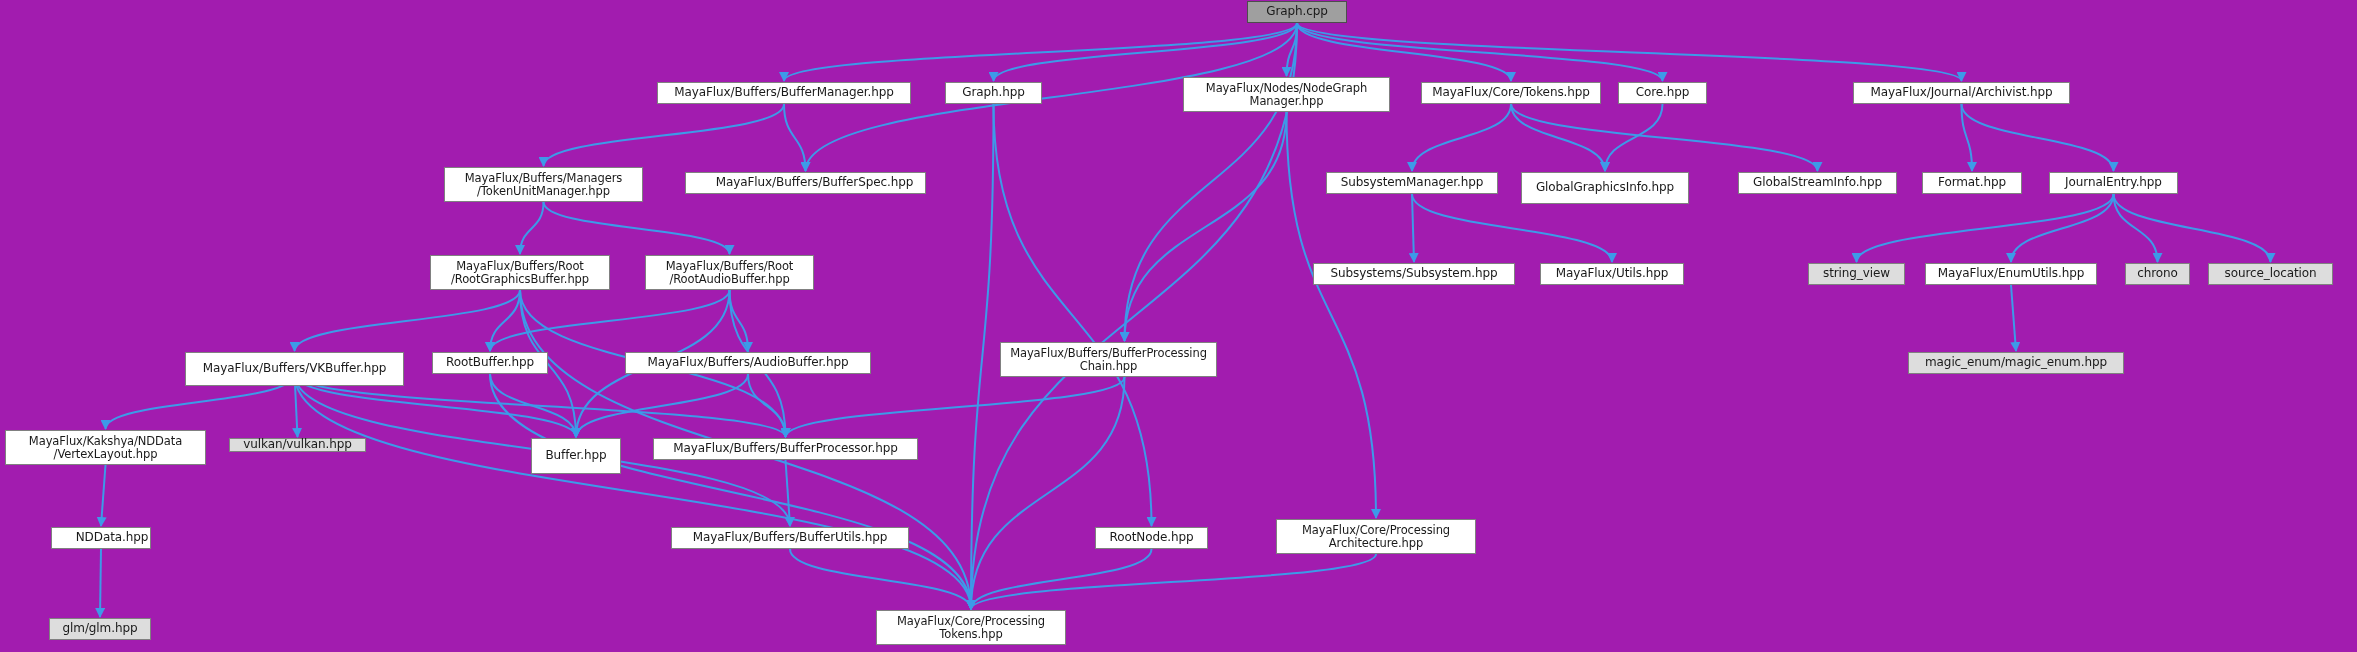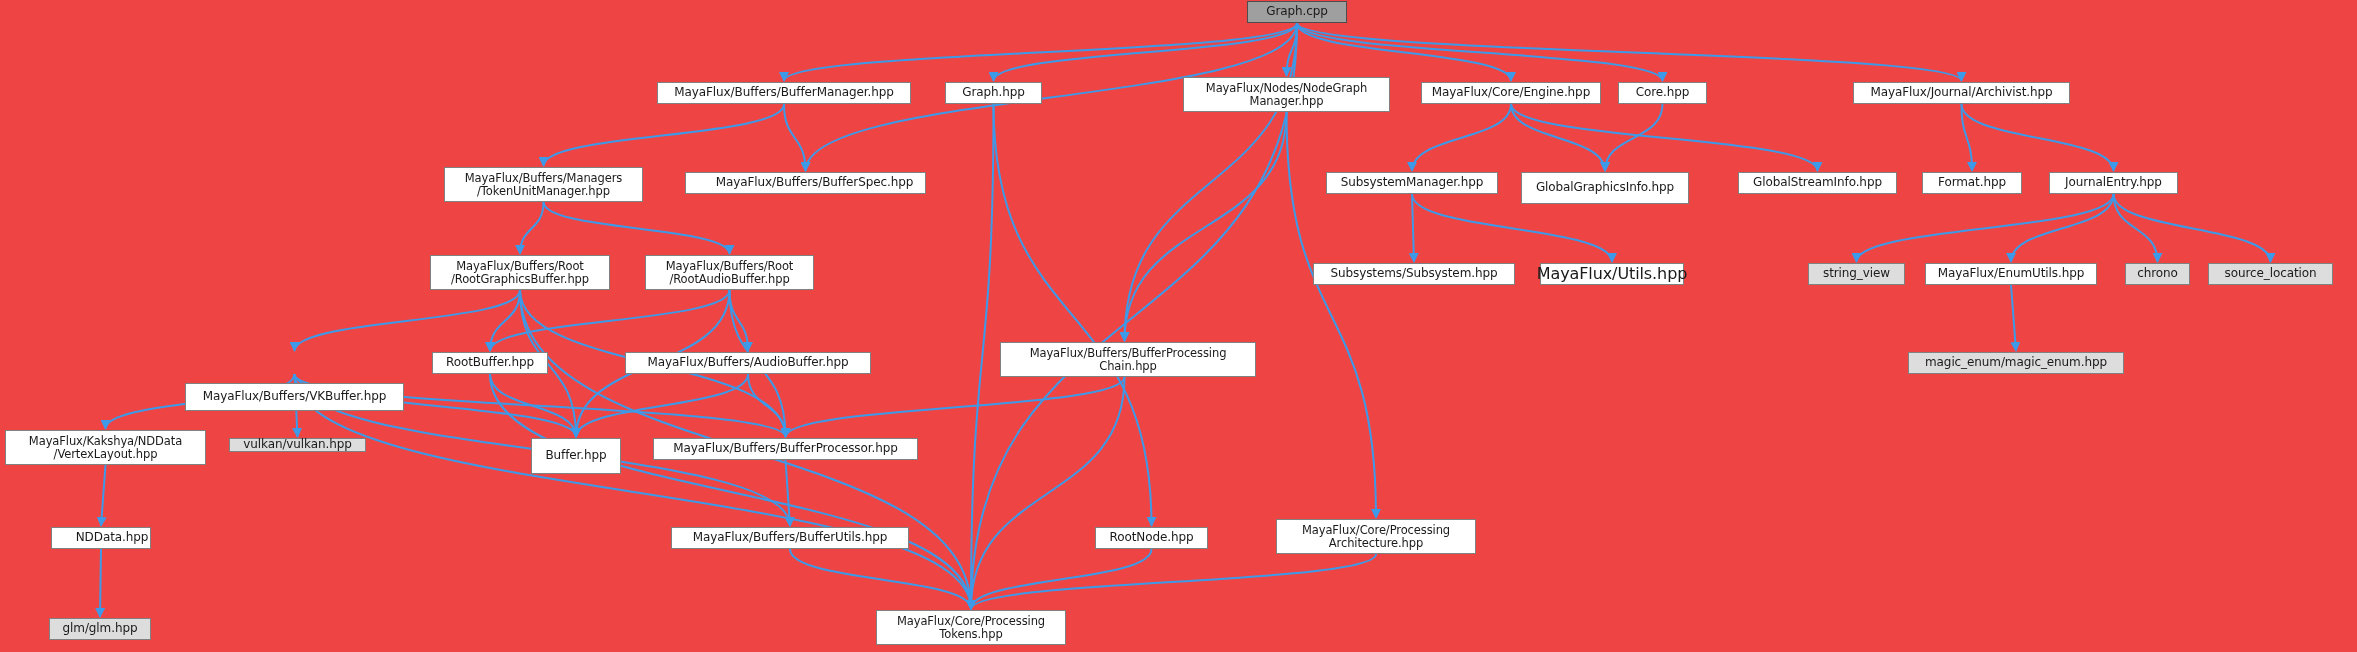--- a/index.html
+++ b/index.html
@@ -4,21 +4,21 @@
 <style>
   html, body {
     margin: 0;
     padding: 0;
     background: #000000;
   }
   #graph-root {
     position: relative;
     width: 2357px;
     height: 652px;
-    background: #ef4444;
+    background: #a21caf;
     font-family: "DejaVu Sans", "Liberation Sans", sans-serif;
     overflow: hidden;
   }
   #edge-layer {
     position: absolute;
     left: 0;
     top: 0;
     width: 2357px;
     height: 652px;
   }
@@ -109,46 +109,46 @@
         <path d="M 1151.5 549 C 1151.5 582.55 971 576.45 971 609" fill="none" stroke="#3d9ae8" stroke-width="2" marker-end="url(#arrow)"></path>
         <path d="M 1376 554 C 1376 584.8 971 579.2 971 609" fill="none" stroke="#3d9ae8" stroke-width="2" marker-end="url(#arrow)"></path>
       </g>
   </svg>
   <div id="nodes-group">
       <div class="node fill-accent" style="left: 1247px; top: 1px; width: 100px; height: 22px; font-size: 12px;">Graph.cpp</div>
       <div class="node fill-white" style="left: 657px; top: 82px; width: 254px; height: 22px; font-size: 12px;">MayaFlux/Buffers/BufferManager.hpp</div>
       <div class="node fill-white" style="left: 945px; top: 82px; width: 97px; height: 22px; font-size: 12px;">Graph.hpp</div>
       <div class="node fill-white" style="left: 1183px; top: 77px; width: 207px; height: 35px; font-size: 11.5px;">MayaFlux/Nodes/NodeGraph
 Manager.hpp</div>
-      <div class="node fill-white" style="left: 1421px; top: 82px; width: 180px; height: 22px; font-size: 12px;">MayaFlux/Core/Engine.hpp</div>
+      <div class="node fill-white" style="left: 1421px; top: 82px; width: 180px; height: 22px; font-size: 12px;">MayaFlux/Core/Tokens.hpp</div>
       <div class="node fill-white" style="left: 1618px; top: 82px; width: 89px; height: 22px; font-size: 12px;">Core.hpp</div>
       <div class="node fill-white" style="left: 1853px; top: 82px; width: 217px; height: 22px; font-size: 12px;">MayaFlux/Journal/Archivist.hpp</div>
       <div class="node fill-white" style="left: 444px; top: 167px; width: 199px; height: 35px; font-size: 11.5px;">MayaFlux/Buffers/Managers
 /TokenUnitManager.hpp</div>
       <div class="node fill-white" style="left: 685px; top: 172px; width: 241px; height: 22px; font-size: 12px; padding-left: 18px;">MayaFlux/Buffers/BufferSpec.hpp</div>
       <div class="node fill-white" style="left: 1326px; top: 172px; width: 172px; height: 22px; font-size: 12px;">SubsystemManager.hpp</div>
       <div class="node fill-white" style="left: 1521px; top: 172px; width: 168px; height: 32px; font-size: 12px;">GlobalGraphicsInfo.hpp</div>
       <div class="node fill-white" style="left: 1738px; top: 172px; width: 159px; height: 22px; font-size: 12px;">GlobalStreamInfo.hpp</div>
       <div class="node fill-white" style="left: 1922px; top: 172px; width: 100px; height: 22px; font-size: 12px;">Format.hpp</div>
       <div class="node fill-white" style="left: 2049px; top: 172px; width: 129px; height: 22px; font-size: 12px;">JournalEntry.hpp</div>
       <div class="node fill-white" style="left: 430px; top: 255px; width: 180px; height: 35px; font-size: 11.5px;">MayaFlux/Buffers/Root
 /RootGraphicsBuffer.hpp</div>
       <div class="node fill-white" style="left: 645px; top: 255px; width: 169px; height: 35px; font-size: 11.5px;">MayaFlux/Buffers/Root
 /RootAudioBuffer.hpp</div>
       <div class="node fill-white" style="left: 1313px; top: 263px; width: 202px; height: 22px; font-size: 12px;">Subsystems/Subsystem.hpp</div>
-      <div class="node fill-white" style="left: 1540px; top: 263px; width: 144px; height: 22px; font-size: 16px;">MayaFlux/Utils.hpp</div>
+      <div class="node fill-white" style="left: 1540px; top: 263px; width: 144px; height: 22px; font-size: 12px;">MayaFlux/Utils.hpp</div>
       <div class="node fill-gray" style="left: 1808px; top: 263px; width: 97px; height: 22px; font-size: 12px;">string_view</div>
       <div class="node fill-white" style="left: 1925px; top: 263px; width: 172px; height: 22px; font-size: 12px;">MayaFlux/EnumUtils.hpp</div>
       <div class="node fill-gray" style="left: 2125px; top: 263px; width: 65px; height: 22px; font-size: 12px;">chrono</div>
       <div class="node fill-gray" style="left: 2208px; top: 263px; width: 125px; height: 22px; font-size: 12px;">source_location</div>
       <div class="node fill-gray" style="left: 1908px; top: 352px; width: 216px; height: 22px; font-size: 12px;">magic_enum/magic_enum.hpp</div>
-      <div class="node fill-white" style="left: 185px; top: 352px; width: 219px; height: 28px; font-size: 12px; margin-top: 31px;">MayaFlux/Buffers/VKBuffer.hpp</div>
+      <div class="node fill-white" style="left: 185px; top: 352px; width: 219px; height: 34px; font-size: 12px;">MayaFlux/Buffers/VKBuffer.hpp</div>
       <div class="node fill-white" style="left: 432px; top: 352px; width: 116px; height: 22px; font-size: 12px;">RootBuffer.hpp</div>
       <div class="node fill-white" style="left: 625px; top: 352px; width: 246px; height: 22px; font-size: 12px;">MayaFlux/Buffers/AudioBuffer.hpp</div>
-      <div class="node fill-white" style="left: 1000px; top: 342px; width: 256px; height: 35px; font-size: 11.5px;">MayaFlux/Buffers/BufferProcessing
+      <div class="node fill-white" style="left: 1000px; top: 342px; width: 217px; height: 35px; font-size: 11.5px;">MayaFlux/Buffers/BufferProcessing
 Chain.hpp</div>
       <div class="node fill-white" style="left: 5px; top: 430px; width: 201px; height: 35px; font-size: 11.5px;">MayaFlux/Kakshya/NDData
 /VertexLayout.hpp</div>
       <div class="node fill-gray" style="left: 229px; top: 438px; width: 137px; height: 14px; font-size: 12px;">vulkan/vulkan.hpp</div>
       <div class="node fill-white" style="left: 531px; top: 438px; width: 90px; height: 36px; font-size: 12px;">Buffer.hpp</div>
       <div class="node fill-white" style="left: 653px; top: 438px; width: 265px; height: 22px; font-size: 12px;">MayaFlux/Buffers/BufferProcessor.hpp</div>
       <div class="node fill-white" style="left: 51px; top: 527px; width: 100px; height: 22px; font-size: 12px; padding-left: 22px;">NDData.hpp</div>
       <div class="node fill-white" style="left: 671px; top: 527px; width: 238px; height: 22px; font-size: 12px;">MayaFlux/Buffers/BufferUtils.hpp</div>
       <div class="node fill-white" style="left: 1095px; top: 527px; width: 113px; height: 22px; font-size: 12px;">RootNode.hpp</div>
       <div class="node fill-white" style="left: 1276px; top: 519px; width: 200px; height: 35px; font-size: 11.5px;">MayaFlux/Core/Processing

